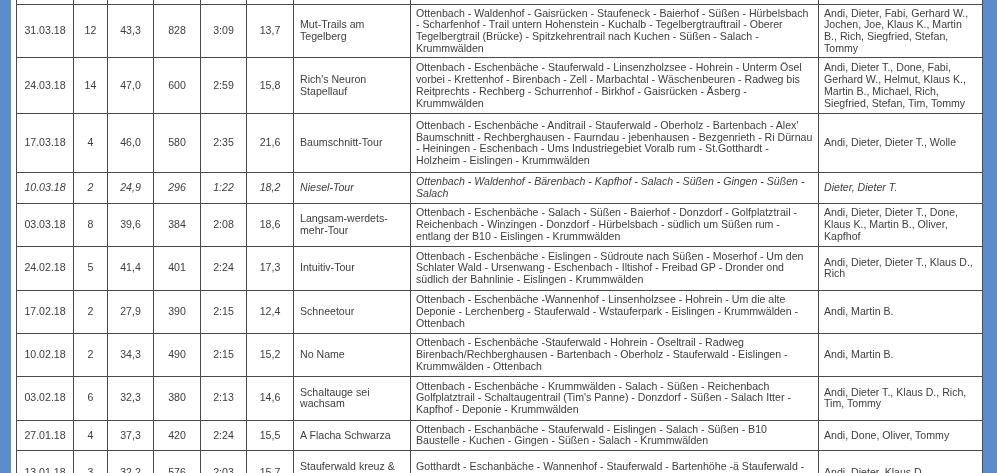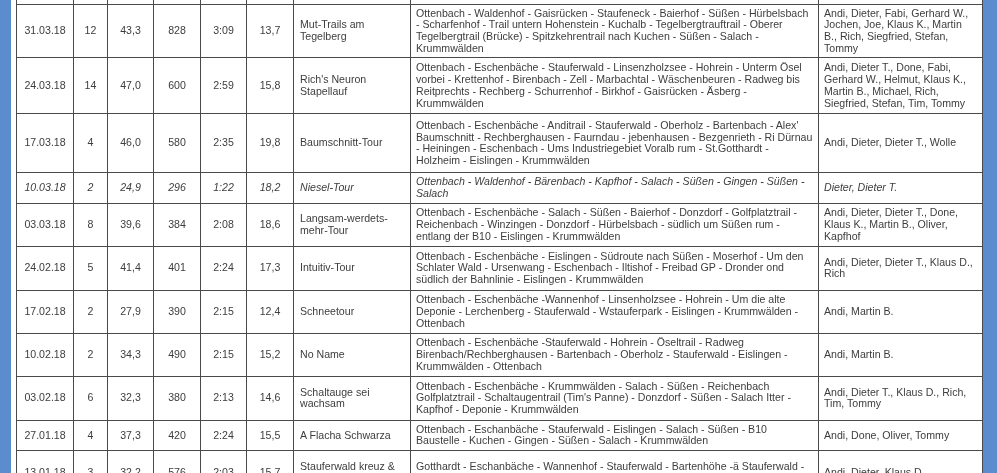--- a/index.html
+++ b/index.html
@@ -71,21 +71,21 @@
       <td class="name">Rich's Neuron Stapellauf</td>
       <td class="route">Ottenbach - Eschenbäche - Stauferwald - Linsenzholzsee - Hohrein - Unterm Ösel vorbei - Krettenhof - Birenbach - Zell - Marbachtal - Wäschenbeuren - Radweg bis Reitprechts - Rechberg - Schurrenhof - Birkhof - Gaisrücken - Äsberg - Krummwälden</td>
       <td class="riders">Andi, Dieter T., Done, Fabi, Gerhard W., Helmut, Klaus K., Martin B., Michael, Rich, Siegfried, Stefan, Tim, Tommy</td>
     </tr>
         <tr style="height: 59px;">
       <td class="c">17.03.18</td>
       <td class="c">4</td>
       <td class="c">46,0</td>
       <td class="c">580</td>
       <td class="c">2:35</td>
-      <td class="c">19,8</td>
+      <td class="c">21,6</td>
       <td class="name">Baumschnitt-Tour</td>
       <td class="route">Ottenbach - Eschenbäche - Anditrail - Stauferwald - Oberholz - Bartenbach - Alex' Baumschnitt - Rechberghausen - Faurndau - jebenhausen - Bezgenrieth - Ri Dürnau - Heiningen - Eschenbach - Ums Industriegebiet Voralb rum - St.Gotthardt - Holzheim - Eislingen - Krummwälden</td>
       <td class="riders">Andi, Dieter, Dieter T., Wolle</td>
     </tr>
         <tr style="height: 28px; font-style: italic;">
       <td class="c">10.03.18</td>
       <td class="c">2</td>
       <td class="c">24,9</td>
       <td class="c">296</td>
       <td class="c">1:22</td>

